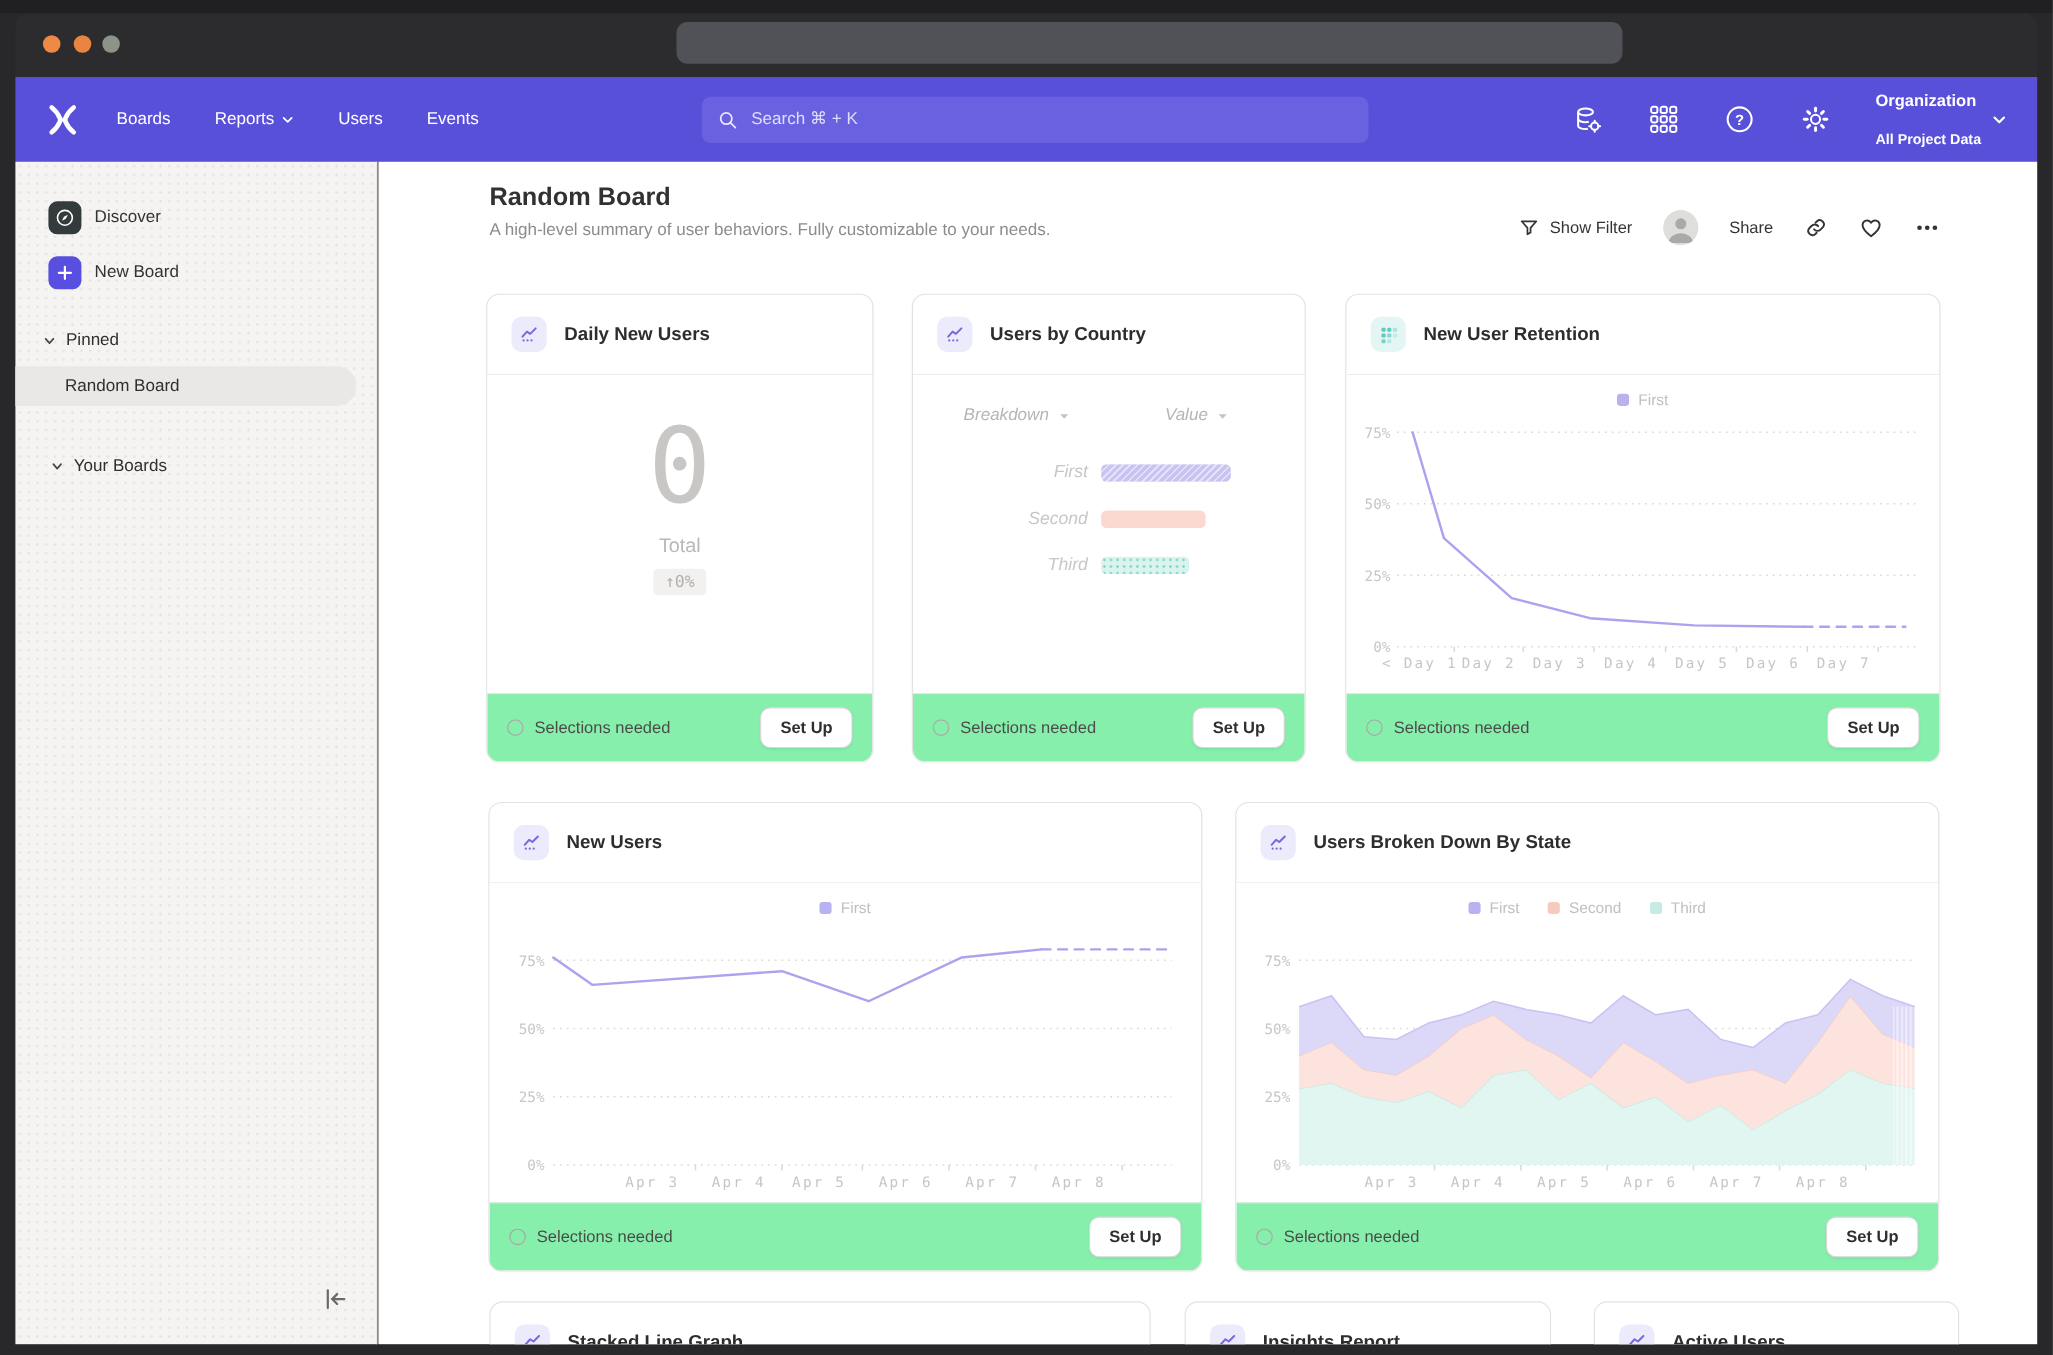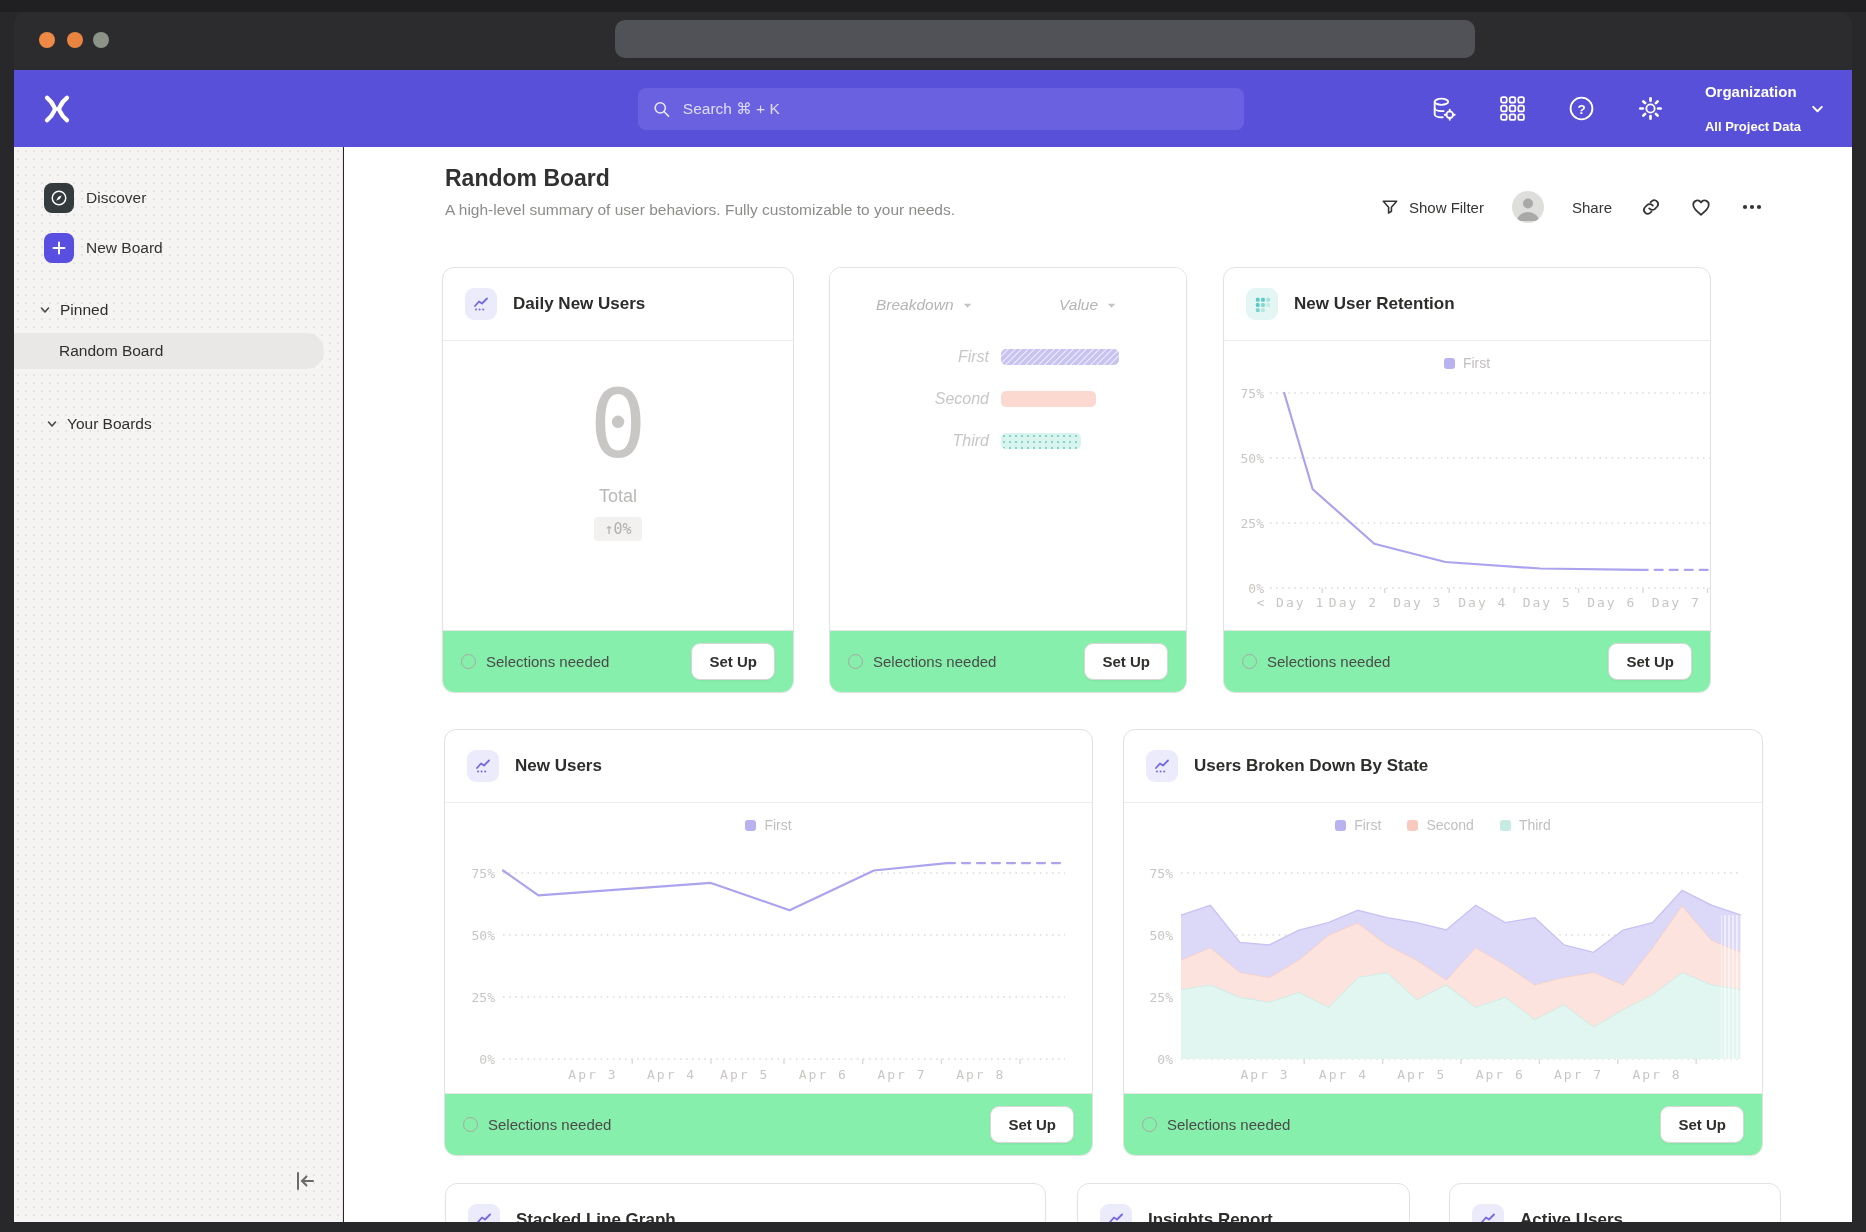--- a/index.html
+++ b/index.html
@@ -90,20 +90,37 @@
 
   <div class="navbar">
     <svg class="logo" viewBox="0 0 24 24">
       <g stroke="#ffffff" stroke-width="3.4" stroke-linecap="round" fill="none">
         <path d="M4 3 C9 7 9 9 10.5 12"></path>
         <path d="M20 3 C15 7 15 9 13.5 12"></path>
         <path d="M4 21 C9 17 9 15 10.5 12"></path>
         <path d="M20 21 C15 17 15 15 13.5 12"></path>
       </g>
     </svg>
+    <div class="navitems" id="navitems">
+        <div class="nav-item">
+          <span>Boards</span>
+        </div>
+        <div class="nav-item">
+          <span>Reports</span>
+          <svg width="11" height="11" viewBox="0 0 12 12">
+            <path d="M2 4.5 L6 8.5 L10 4.5" fill="none" stroke="#fff" stroke-width="1.7" stroke-linecap="round" stroke-linejoin="round"></path>
+          </svg>
+        </div>
+        <div class="nav-item">
+          <span>Users</span>
+        </div>
+        <div class="nav-item">
+          <span>Events</span>
+        </div>
+      </div>
 
     <div class="searchbox">
       <svg class="nav-ico" style="width:20px;height:20px;" viewBox="0 0 24 24">
         <circle cx="10.5" cy="10.5" r="6.5" fill="none" stroke="rgba(255,255,255,.85)" stroke-width="2"></circle>
         <line x1="15.5" y1="15.5" x2="21" y2="21" stroke="rgba(255,255,255,.85)" stroke-width="2" stroke-linecap="round"></line>
       </svg>
       <input type="text" placeholder="Search ⌘ + K" style="">
     </div>
 
     <div class="nav-right">
@@ -269,20 +286,31 @@
       <div class="card-footer dotted">
         <div class="status">
             <span class="circ"></span>
             <span>Selections needed</span>
           </div>
         <button class="setup-btn">Set Up</button>
       </div>
     </div>
 
     <div class="card" style="left:485px;top:120px;width:358px;height:426px;">
+      <div class="card-header">
+        <span class="card-icon">
+          <svg width="20" height="20" viewBox="0 0 20 20">
+            <polyline points="4,12 8,7.5 11,9.5 16,4.5" fill="none" stroke="#7468e4" stroke-width="1.8" stroke-linecap="round" stroke-linejoin="round"></polyline>
+            <circle cx="5" cy="15.5" r="1" fill="#7468e4"></circle>
+              <circle cx="8.6" cy="15.5" r="1" fill="#7468e4"></circle>
+              <circle cx="12.2" cy="15.5" r="1" fill="#7468e4"></circle>
+          </svg>
+        </span>
+        <span class="card-title">Users by Country</span>
+      </div>
       <div class="card-body" style="height:292px;font-style:italic;">
         <div class="colhead" style="left:46px;">
           <span>Breakdown</span>
           <svg width="11" height="11" viewBox="0 0 12 12">
               <path d="M2 4 L6 8.5 L10 4 Z" fill="#c5c3c1"></path>
             </svg>
         </div>
         <div class="colhead" style="left:229px;">
           <span>Value</span>
           <svg width="11" height="11" viewBox="0 0 12 12">
@@ -306,21 +334,21 @@
       </div>
       <div class="card-footer dotted">
         <div class="status">
             <span class="circ"></span>
             <span>Selections needed</span>
           </div>
         <button class="setup-btn">Set Up</button>
       </div>
     </div>
 
-    <div class="card" style="left:879px;top:120px;width:488px;height:426px;">
+    <div class="card" style="left:879px;top:120px;width:541px;height:426px;">
       <div class="card-header">
         <span class="card-icon teal">
           <svg width="19" height="19" viewBox="0 0 20 20">
             <g fill="#5ecac1">
               <rect x="3" y="3" width="4" height="4" rx="1.3"></rect>
                 <rect x="8.5" y="3" width="4" height="4" rx="1.3"></rect>
                 <rect x="14" y="3" width="4" height="4" rx="1.3" opacity=".45"></rect>
               <rect x="3" y="8.5" width="4" height="4" rx="1.3"></rect>
                 <rect x="8.5" y="8.5" width="4" height="4" rx="1.3" opacity=".7"></rect>
                 <rect x="14" y="8.5" width="4" height="4" rx="1.3" opacity=".25"></rect>

